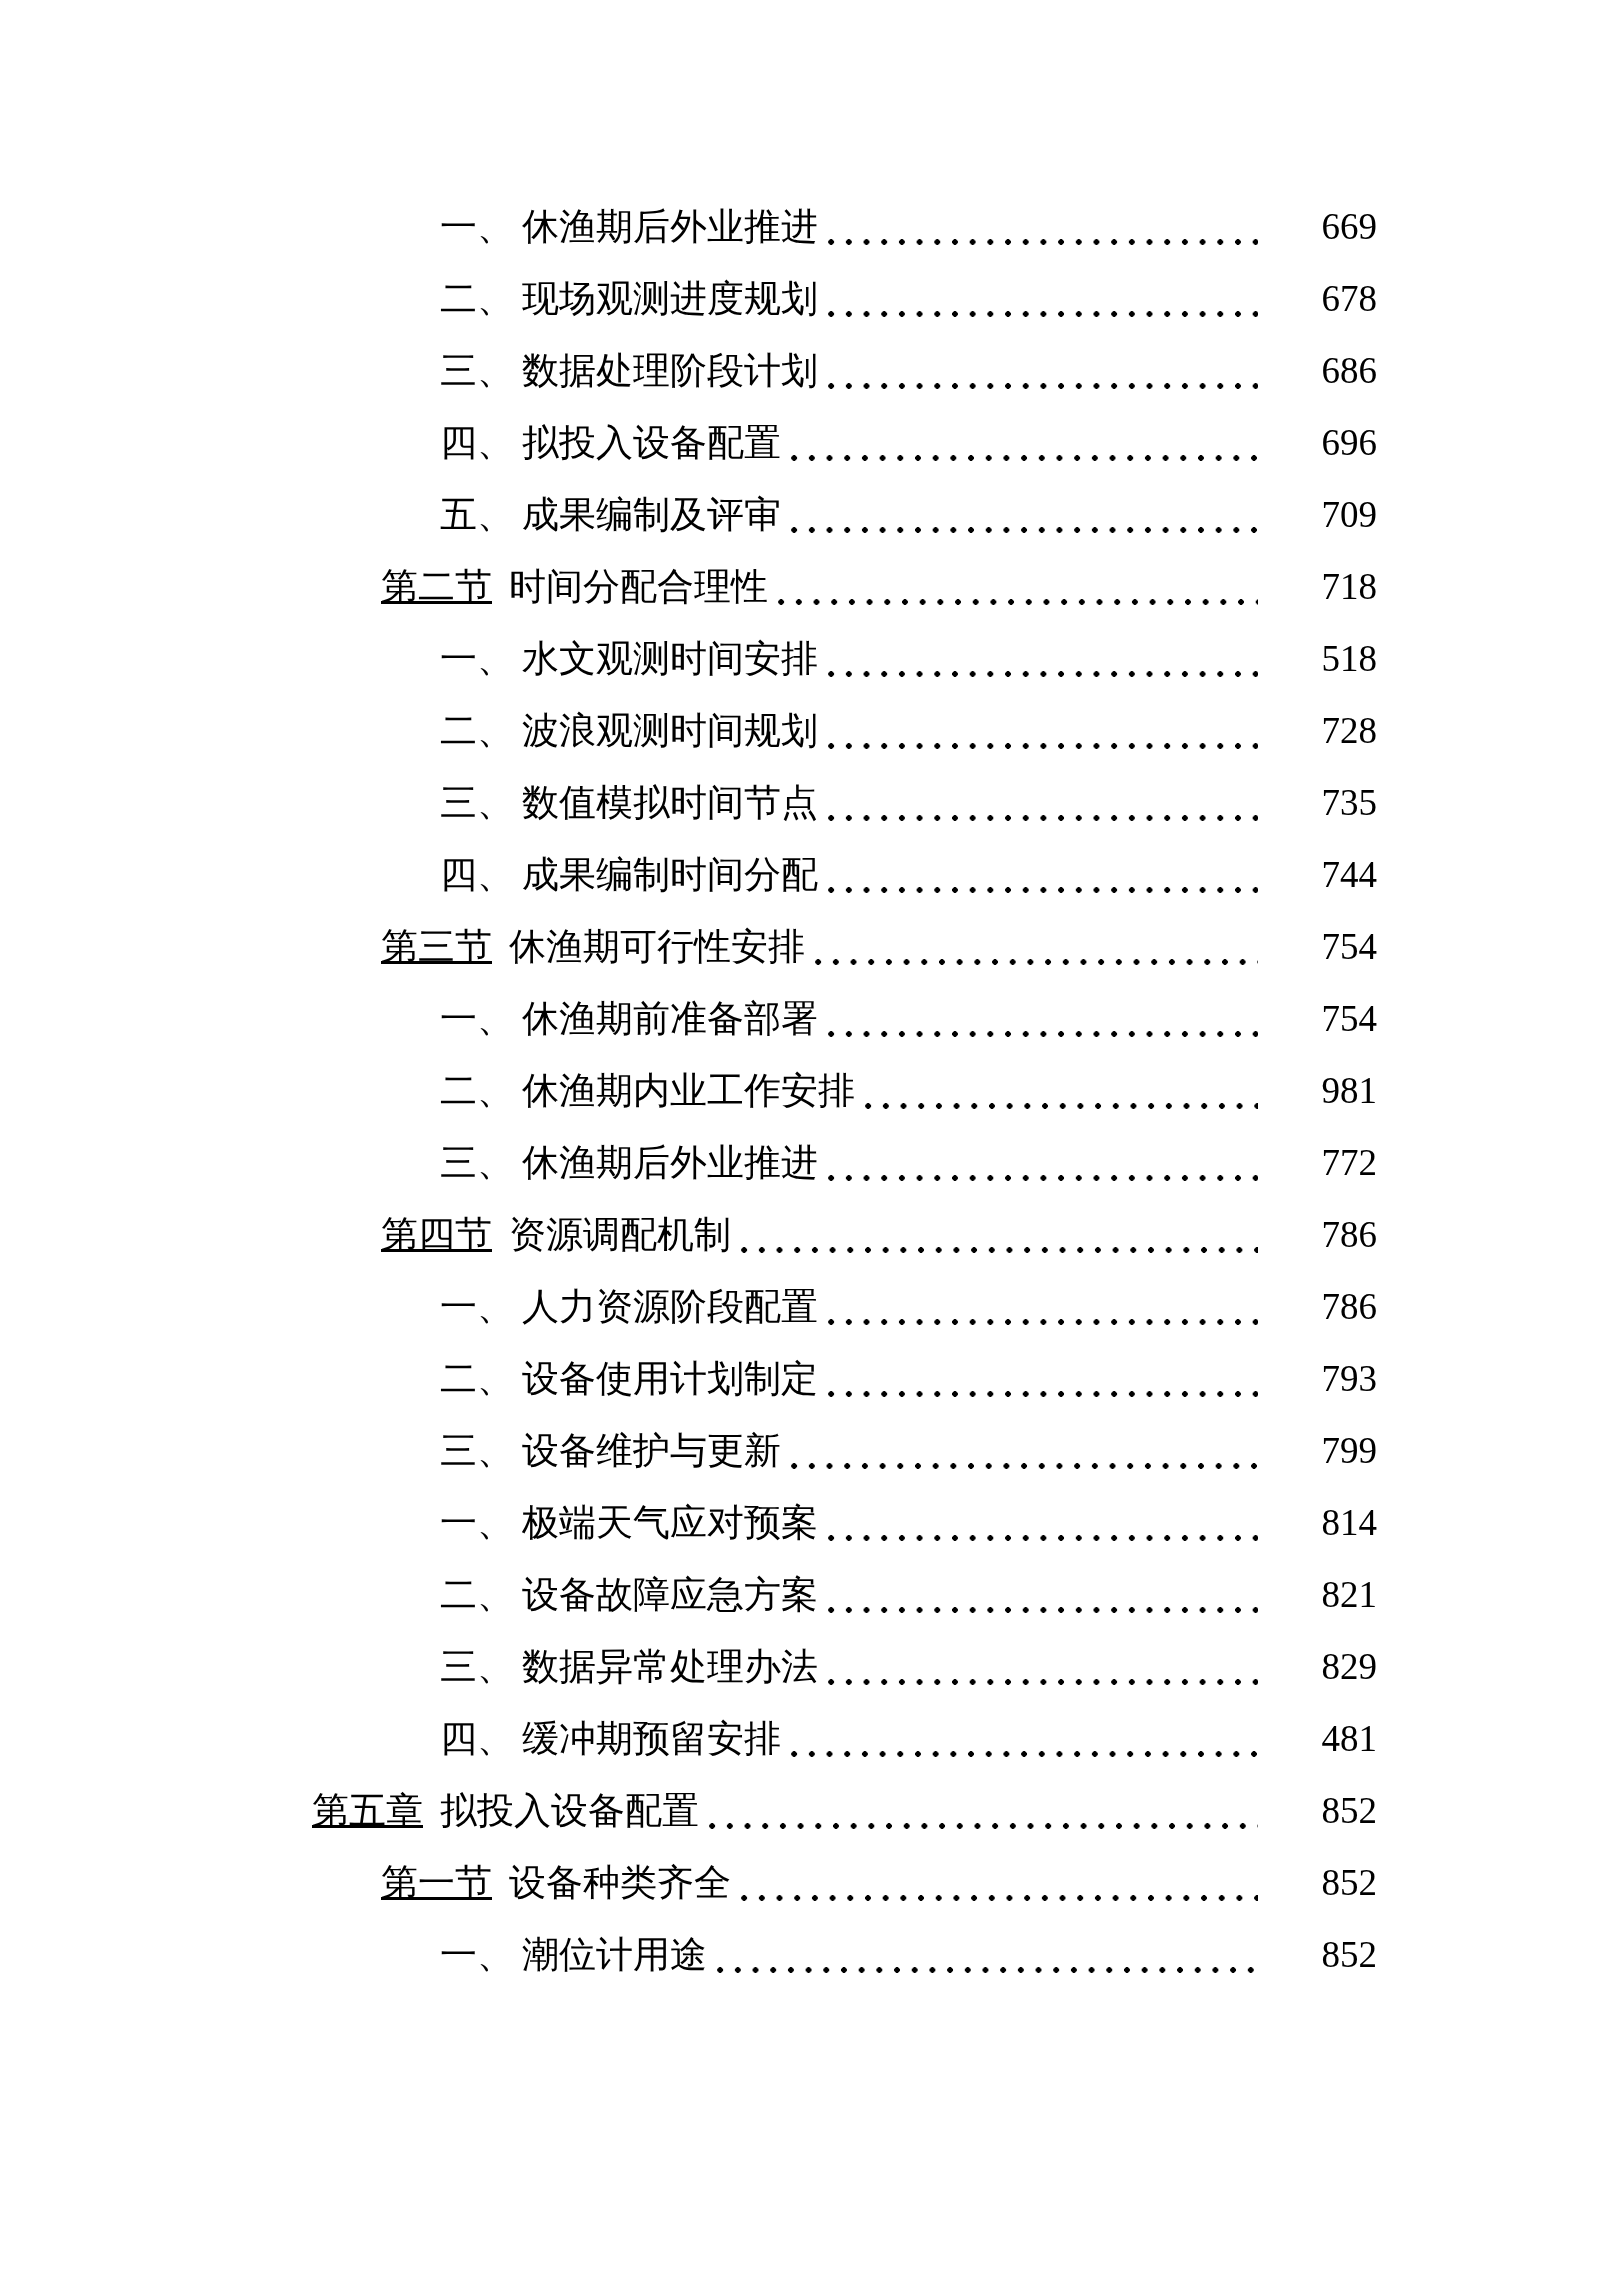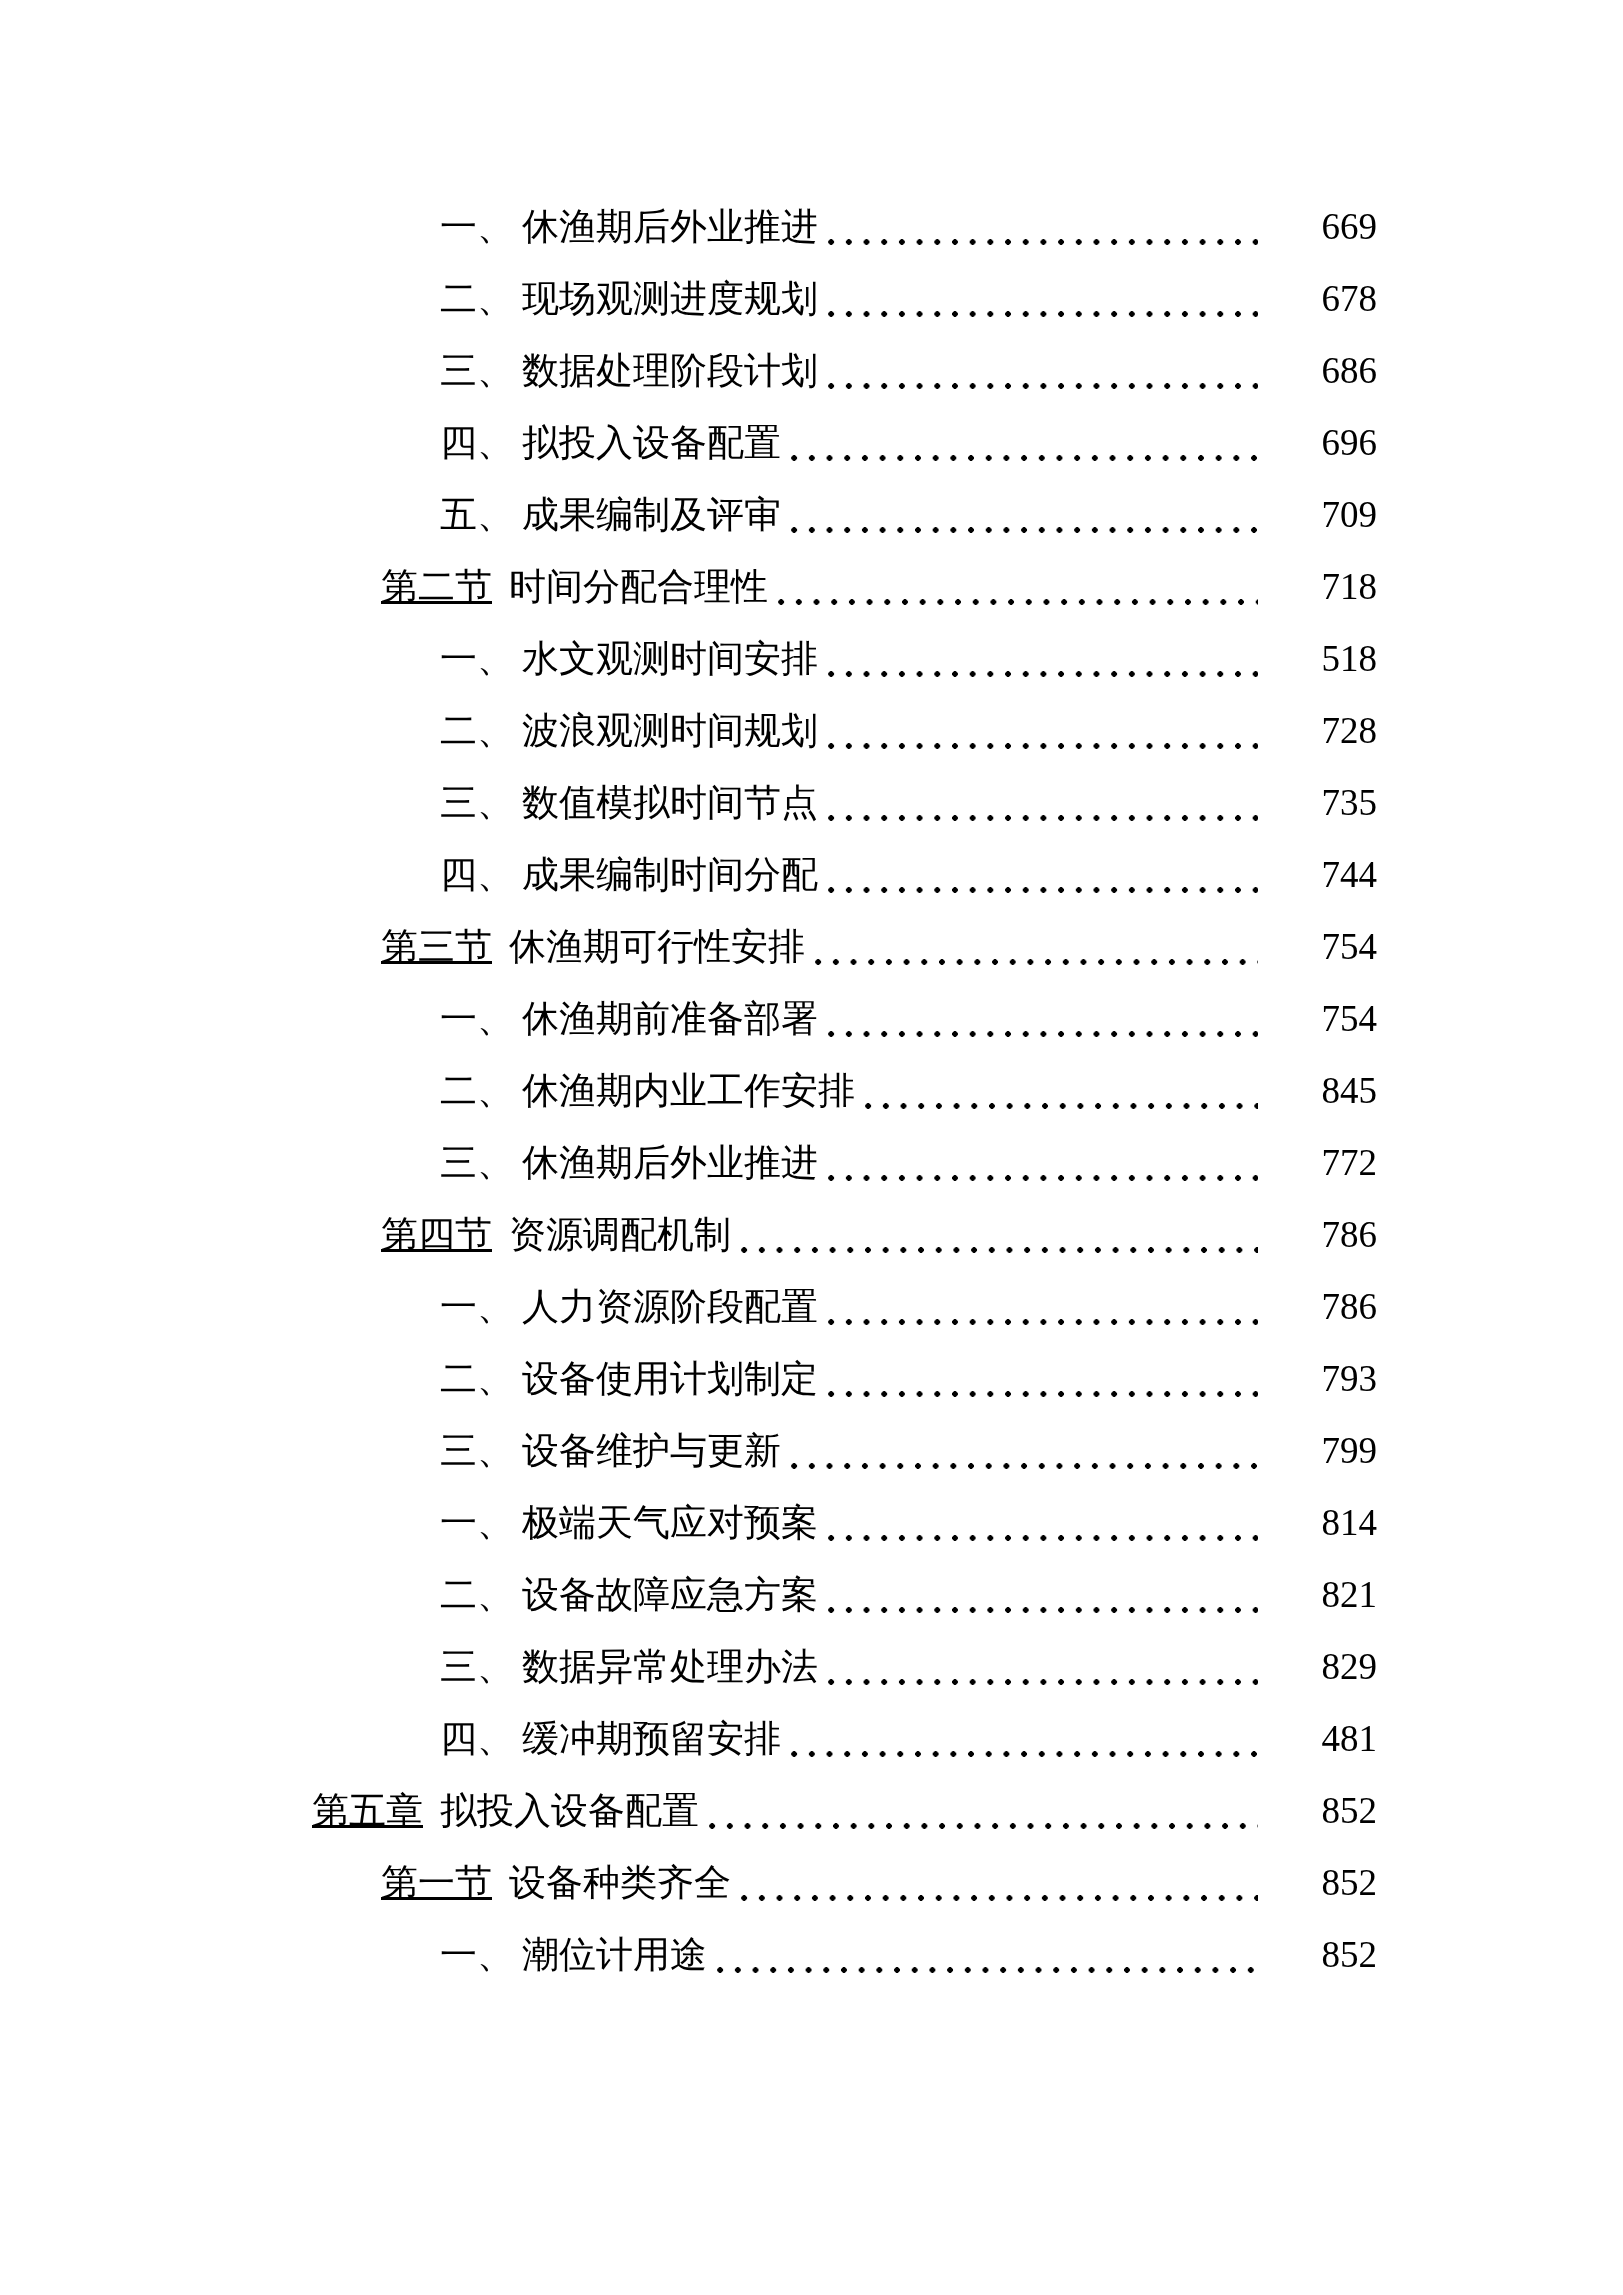--- a/index.html
+++ b/index.html
@@ -154,21 +154,21 @@
     <span class="num">一、</span>
     <span class="title">休渔期前准备部署</span>
     <span class="leader"></span>
     <span class="page-num">754</span>
   </div>
 
   <div class="row lvl3">
     <span class="num">二、</span>
     <span class="title">休渔期内业工作安排</span>
     <span class="leader"></span>
-    <span class="page-num">845</span>
+    <span class="page-num">981</span>
   </div>
 
   <div class="row lvl3">
     <span class="num">三、</span>
     <span class="title">休渔期后外业推进</span>
     <span class="leader"></span>
     <span class="page-num">772</span>
   </div>
 
   <div class="row lvl2">

